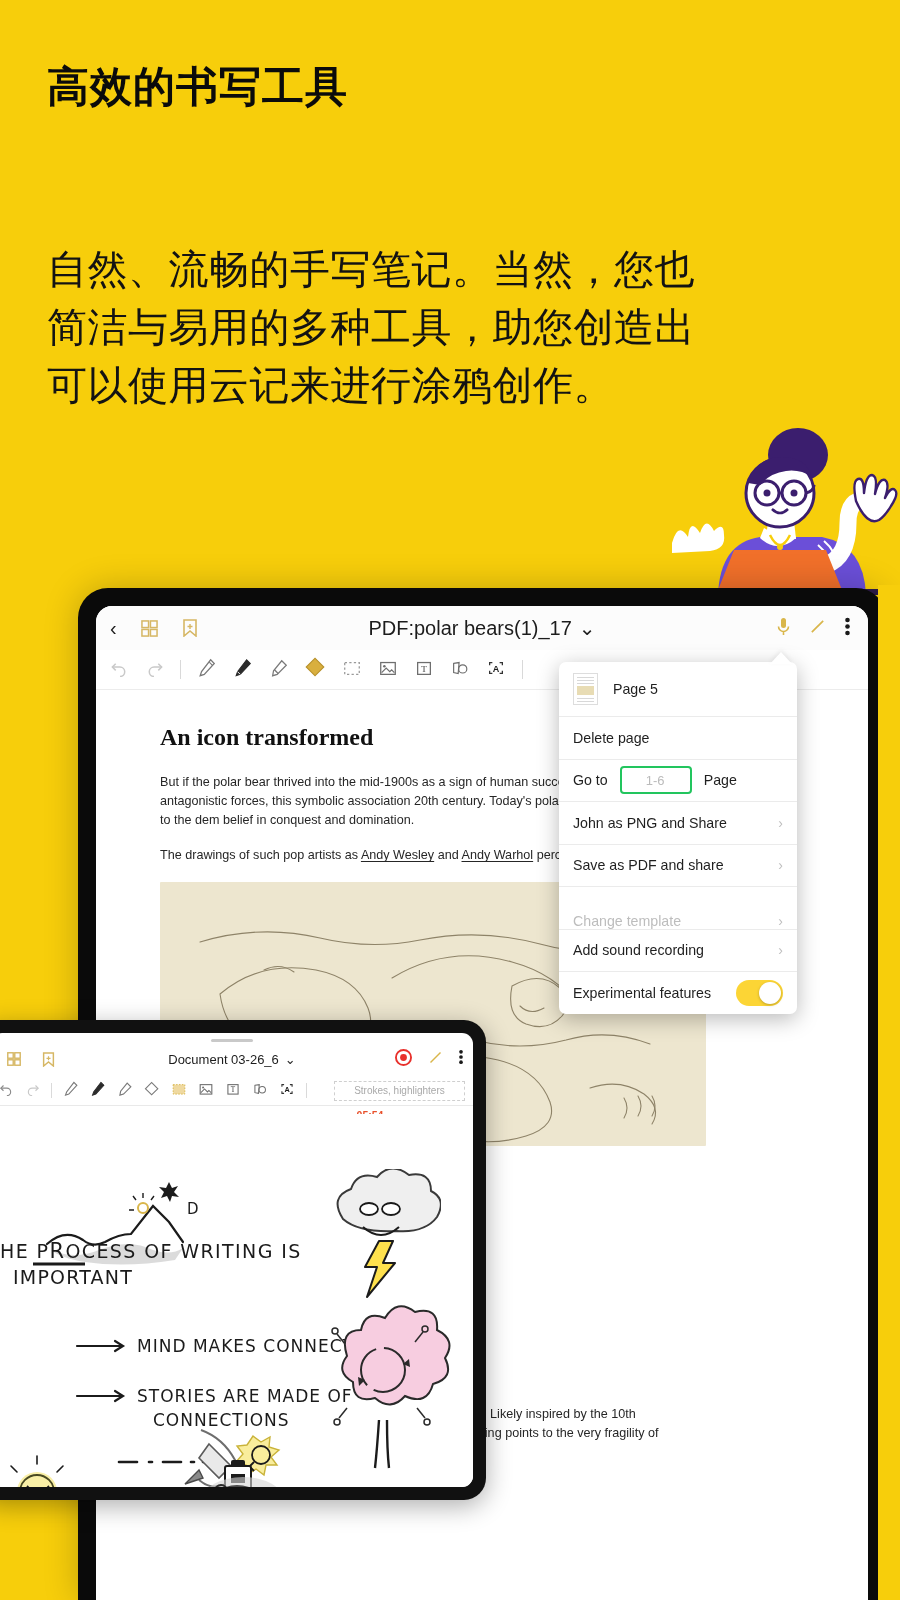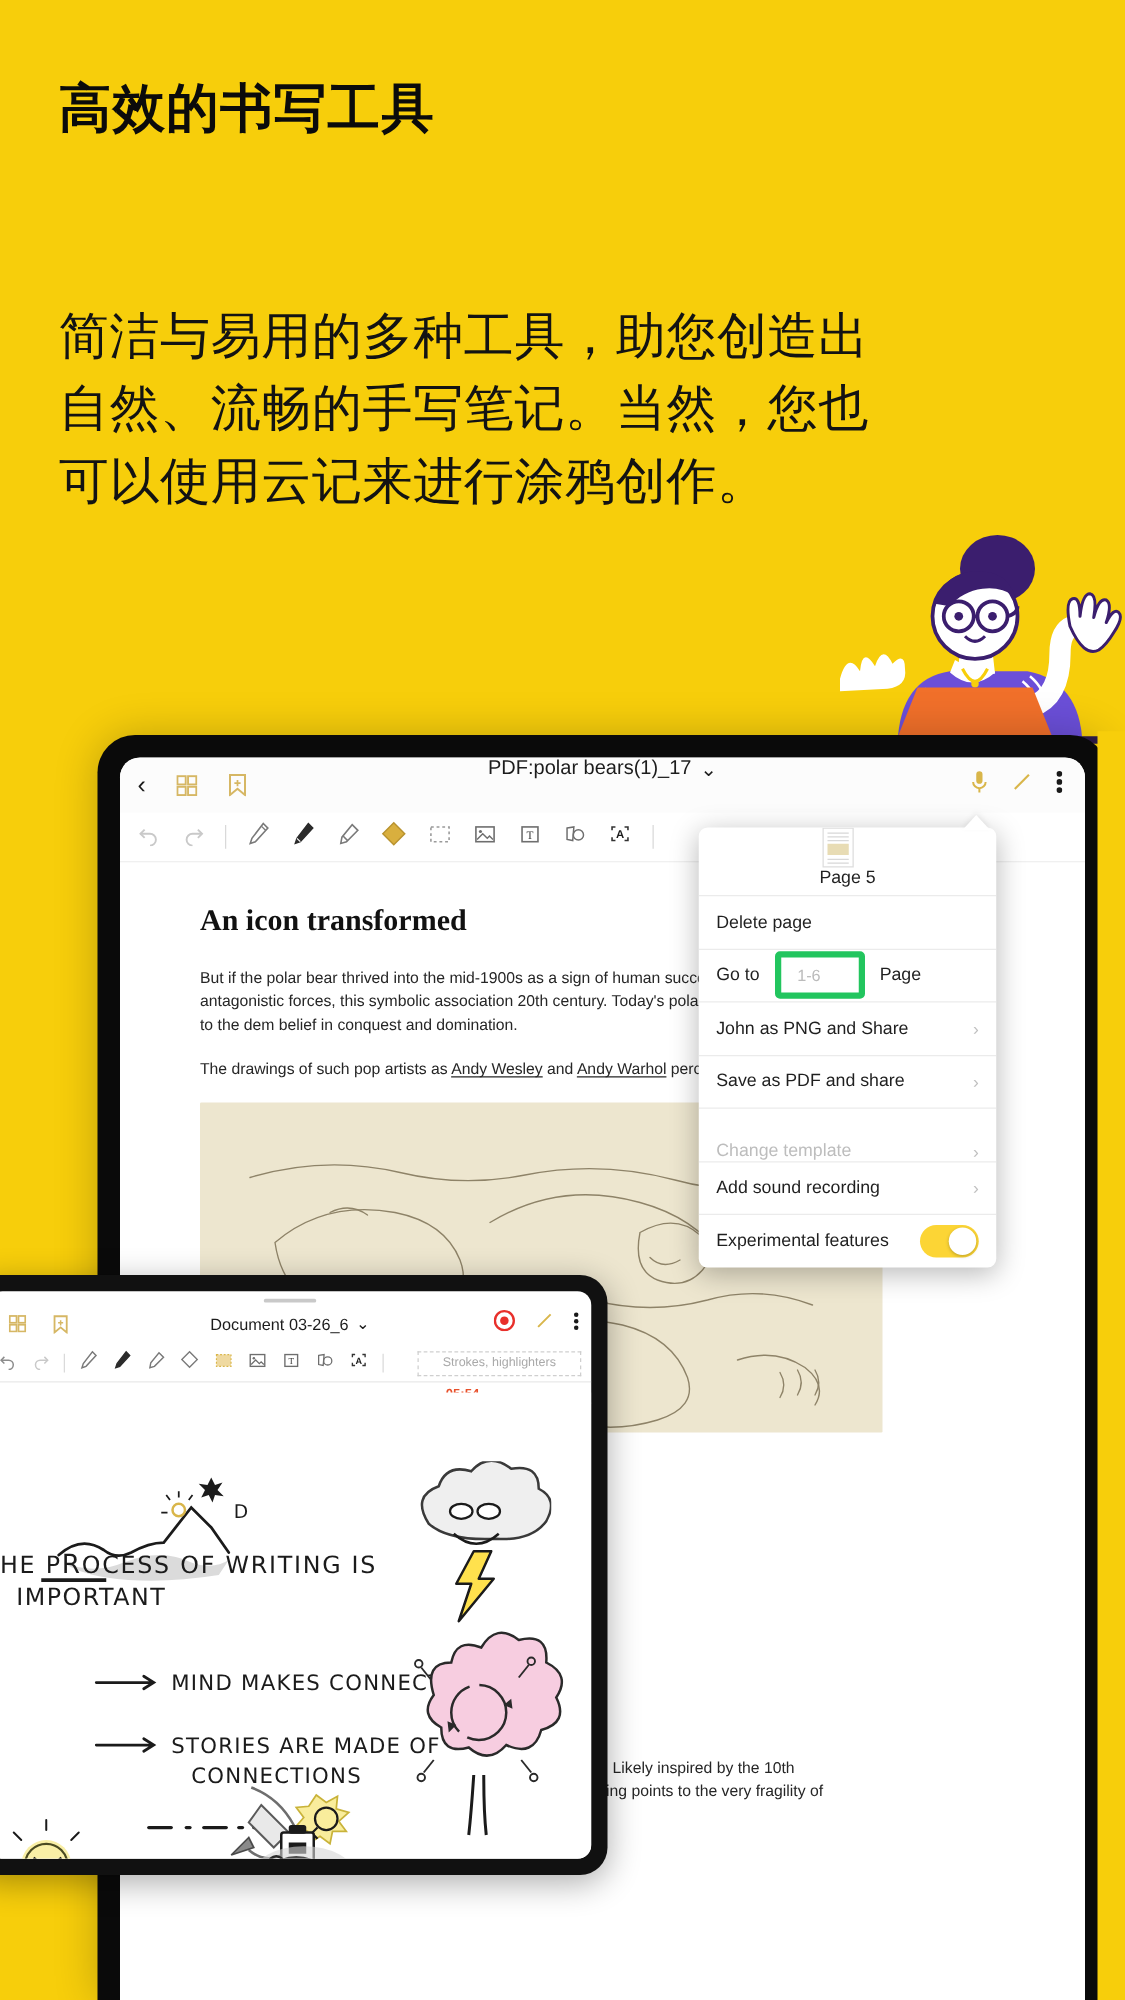--- a/index.html
+++ b/index.html
@@ -64,22 +64,22 @@
     height: 44px;
     display: flex; align-items: center;
     padding: 0 14px;
     background: #FCFCFC;
     position: relative;
   }
   .t1-topbar .back { font-size: 20px; color: #1A1A1A; line-height: 1; margin-right: 20px; }
   .ic-btn { width: 26px; height: 26px; display: inline-flex; align-items: center; justify-content: center; margin-right: 14px; }
   .t1-title {
     position: absolute; left: 0; right: 0; top: 0; height: 44px;
-    display: flex; justify-content: center;
-    font-size: 16px; color: #1C1C1C; pointer-events: none; gap: 7px;
+    display: flex; align-items: center; justify-content: center;
+    font-size: 20px; color: #1C1C1C; pointer-events: none; gap: 7px;
   }
   .t1-right { margin-left: auto; display: flex; align-items: center; gap: 19px; padding-right: 4px; }
 
   
   .t1-tools {
     height: 40px;
     display: flex; align-items: center;
     padding: 0 14px;
     background: #FFFFFF;
     border-bottom: 1px solid #ECECEC;
@@ -128,40 +128,40 @@
   }
   .menu-row {
     display: flex; align-items: center;
     height: 42.5px;
     padding: 0 14px;
     font-size: 14.2px;
     color: #1F1F1F;
     border-top: 1px solid #EBEBEB;
     position: relative;
   }
-  .menu-row:first-child { border-top: none; height: 54px; flex-direction: column; }
+  .menu-row:first-child { border-top: none; height: 54px; }
   .menu-row.dim { color: #BDBDBD; align-items: flex-end; }
   .menu-row .chev { margin-left: auto; color: #BFBFBF; font-size: 14px; }
   .page-thumb {
     width: 25px; height: 32px;
     background: #FFF;
     border: 1px solid #DDD;
     margin-right: 15px;
     position: relative; overflow: hidden;
   }
   .page-thumb i { position: absolute; left: 3px; right: 3px; height: 1.4px; background: #D8D8D8; }
   .page-thumb .band { height: 10px; background: #E8DCB4; left: 3px; right: 3px; }
   .goto-input {
-    width: 72px; height: 38px;
-    border: 5px solid #22c55e;
+    width: 72px; height: 28px;
+    border: 2px solid #22c55e;
     border-radius: 4px;
     margin: 0 12px;
     font-size: 13px; color: #BBB;
     display: flex; align-items: center;
-    padding-left: 13px;
+    padding-left: 24px;
     background: #fff;
   }
   .toggle {
     margin-left: auto;
     width: 47px; height: 26px;
     background: #FCD535;
     border-radius: 14px;
     position: relative;
   }
   .toggle::after {
@@ -220,22 +220,22 @@
     position: absolute; right: 0; top: 585px; width: 22px; height: 1015px; background: #F7CE0B; z-index: 35;
   }
 </style>
 </head>
 <body>
 
 <div id="stage">
 
   <div class="hero-title">高效的书写工具</div>
   <div class="hero-sub">
+    <div>自然、流畅的手写笔记。当然，您也</div>
     <div>简洁与易用的多种工具，助您创造出</div>
-    <div>自然、流畅的手写笔记。当然，您也</div>
     <div>可以使用云记来进行涂鸦创作。</div>
   </div>
 
   <svg class="illus" viewBox="0 0 280 170">
 
     <path d="M52 118 q6-22 16-6 q2-20 12-4 q6-18 14-2 q10-10 10 4 q2 14-14 16 l-38 2z" fill="#fff"></path>
 
     <ellipse cx="178" cy="30" rx="30" ry="27" fill="#3B1E6E"></ellipse>
 
     <path d="M98 170 q2-52 42-58 l62 0 q42 8 44 58z" fill="#6B4FD8"></path>

